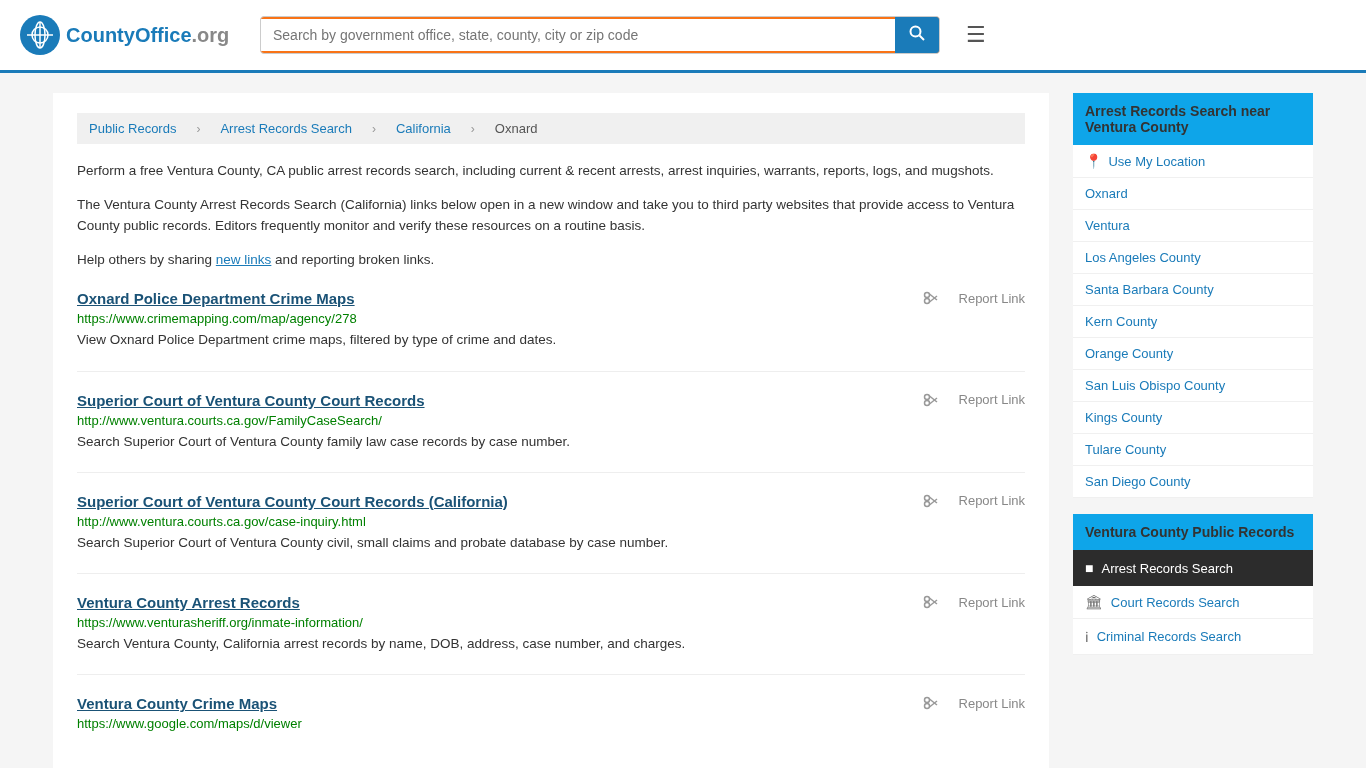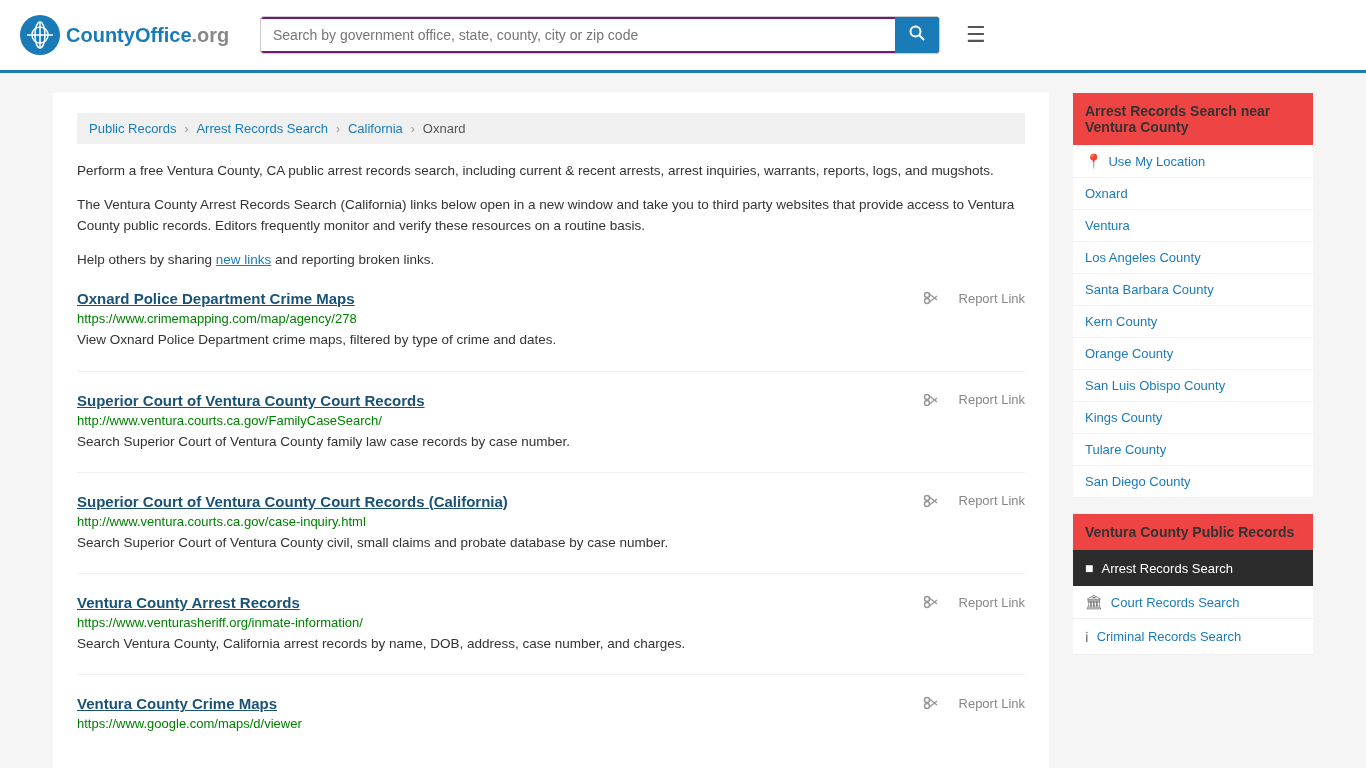--- a/index.html
+++ b/index.html
@@ -40,21 +40,21 @@
     }
     .logo-text span { color: #1a7bb9; }
     .search-bar {
       flex: 1;
       display: flex;
       align-items: center;
       border: 1px solid #ccc;
       border-radius: 4px;
       overflow: hidden;
       max-width: 680px;
-      background: #701a75;
+      background: #f97316;
     }
     .search-bar input {
       flex: 1;
       border: none;
       outline: none;
       padding: 8px 12px;
       font-size: 14px;
       color: #666;
     }
     .search-bar button {
@@ -95,21 +95,21 @@
 
     
     .breadcrumb {
       background: #f0f0f0;
       padding: 8px 12px;
       font-size: 13px;
       color: #555;
       margin-bottom: 16px;
       display: flex;
       align-items: center;
-      gap: 8px;
+      gap: 20px;
     }
     .breadcrumb a { color: #1a7bb9; text-decoration: none; }
     .breadcrumb-sep { color: #999; font-size: 12px; }
 
     
     .description { font-size: 13.5px; color: #333; line-height: 1.6; margin-bottom: 12px; }
     .description a { color: #1a7bb9; }
 
     
     .record-item { margin-bottom: 20px; padding-bottom: 20px; border-bottom: 1px solid #eee; }
@@ -137,21 +137,21 @@
       font-size: 13px;
       cursor: pointer;
       white-space: nowrap;
       flex-shrink: 0;
     }
     .record-url { color: #008000; font-size: 13px; margin-bottom: 4px; }
     .record-desc { font-size: 13.5px; color: #333; line-height: 1.5; }
 
     
     .sidebar-section-title {
-      background: #ef4444;
+      background: #0ea5e9;
       padding: 10px 12px;
       font-size: 14px;
       font-weight: bold;
       color: #333;
       margin-bottom: 0;
     }
     .sidebar-links { background: #fff; margin-bottom: 16px; }
     .sidebar-link-item {
       padding: 8px 12px;
       border-bottom: 1px solid #f0f0f0;

